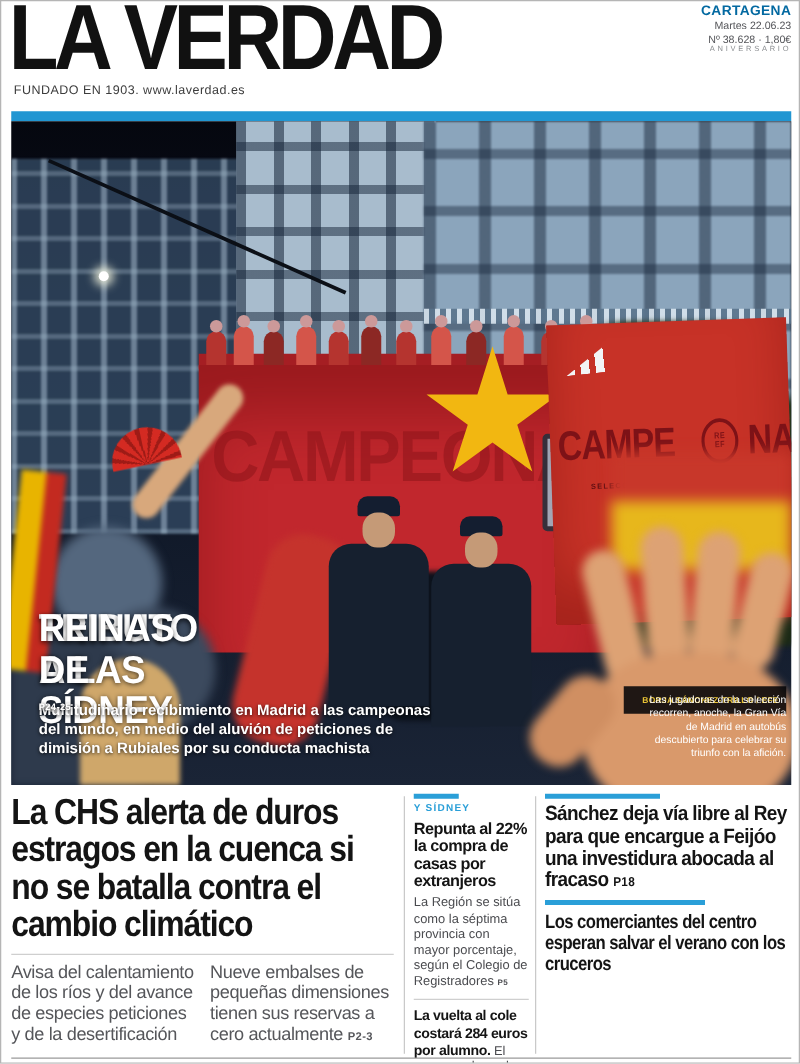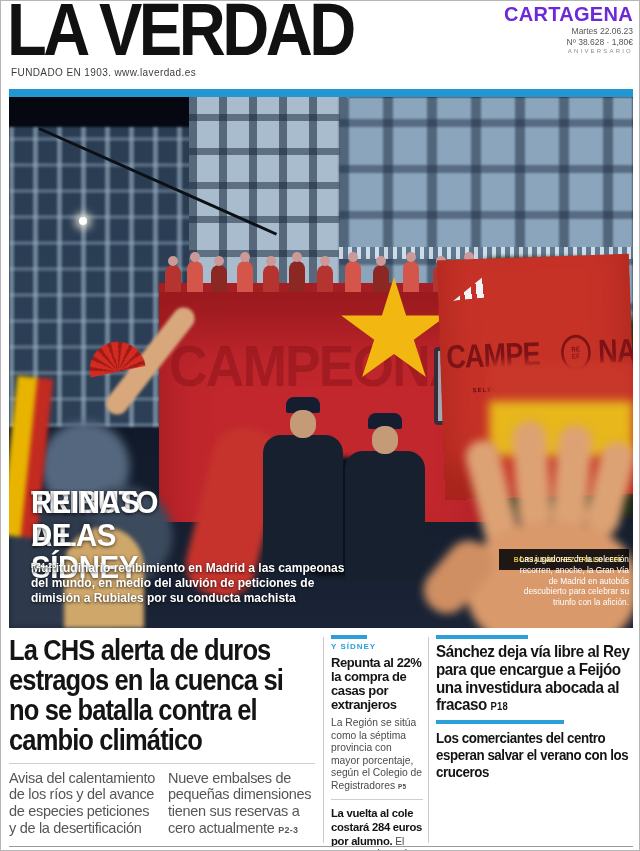--- a/index.html
+++ b/index.html
@@ -6,21 +6,21 @@
   .page{position:relative;width:640px;height:851px;background:#fff;margin:0 auto;
         border:1px solid #b5b5b5;box-sizing:border-box;overflow:hidden;color:#1a1a1a;}
 
   
   .masthead{position:absolute;left:8px;top:0;width:624px;height:88px;}
   .mast-title{position:absolute;left:-2px;top:-8px;font-size:74px;font-weight:900;
       letter-spacing:-4px;color:#111;transform:scaleX(0.88);transform-origin:left top;
       line-height:1;white-space:nowrap;}
   .mast-tagline{position:absolute;left:2px;top:66px;font-size:10px;color:#3c3c3c;letter-spacing:.4px;}
   .mast-right{position:absolute;right:0;top:2px;text-align:right;width:200px;}
-  .mast-edition{font-size:20px;font-weight:800;color:#6d28d9;letter-spacing:.3px;}
+  .mast-edition{font-size:11px;font-weight:800;color:#0369a1;letter-spacing:.3px;}
   .mast-date,.mast-issue{font-size:8.5px;color:#55565a;line-height:1.25;}
   .mast-anniv-num{margin-top:4px;font-family:"DejaVu Sans Mono",monospace;font-size:27px;
       font-weight:900;color:#121212;letter-spacing:1px;line-height:1;}
   .mast-anniv-label{font-size:6px;color:#8a8d90;letter-spacing:2.2px;margin-top:1px;}
 
   
   .blue-rule{position:absolute;left:8px;top:88px;width:624px;height:8px;background:#2196d2;}
 
   
   .photo{position:absolute;left:8px;top:96px;width:624px;height:531px;overflow:hidden;

